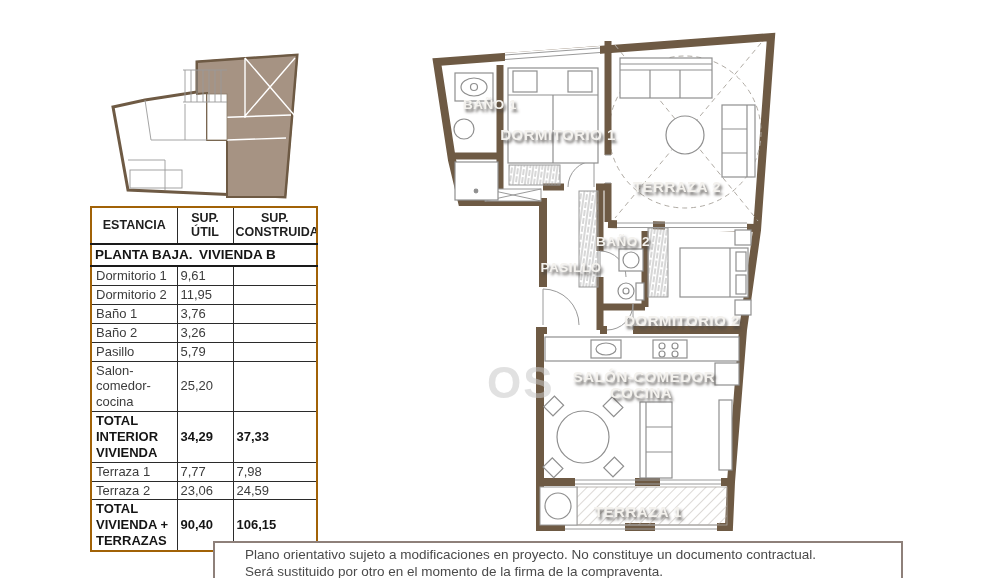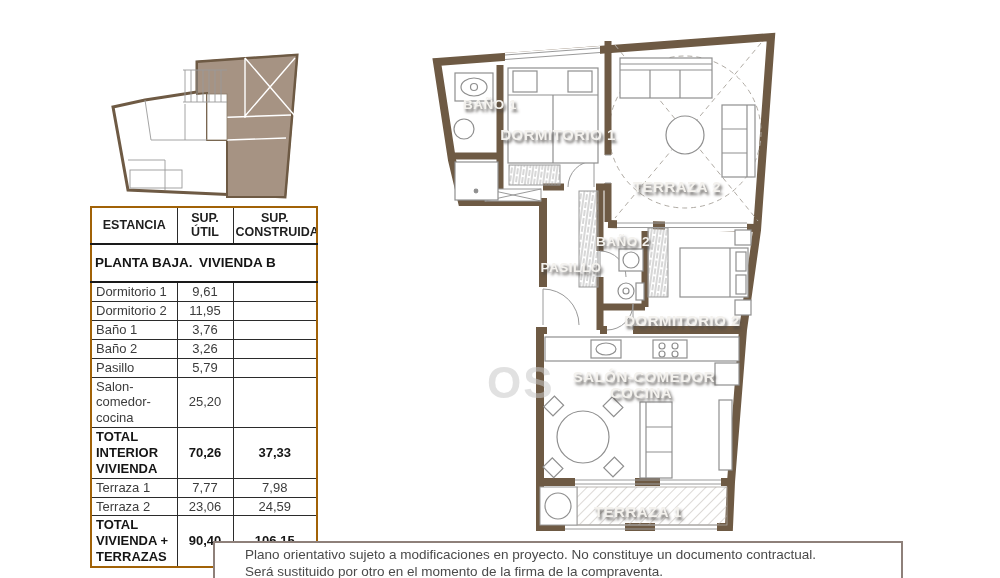--- a/index.html
+++ b/index.html
@@ -21,25 +21,25 @@
     overflow:hidden;
   }
   #areas-table{border:2px solid #a16207;}
   #areas-table col.c-name{width:86px;}
   #areas-table col.c-util{width:56px;}
   #areas-table col.c-cons{width:84px;}
   #areas-table th{
     font-size:12.5px;font-weight:bold;color:#1e1e1e;text-align:center;
     padding:3px 2px;line-height:1.15;border-bottom:2px solid #1a1a1a;
   }
-  #areas-table td.num{text-align:center;}
+  #areas-table td.num{}
   #areas-table td.name{text-align:left;padding-left:4px;word-wrap:break-word;}
   #areas-table tr.section td{
     font-weight:bold;font-size:13.5px;color:#151515;
-    border-bottom:2px solid #1a1a1a;padding:10px 3px;white-space:nowrap;
+    border-bottom:2px solid #1a1a1a;padding:2px 3px;white-space:nowrap;
   }
   #areas-table tr.section .left-part{display:inline-block;width:104px;}
   #areas-table tr.total td{font-weight:bold;color:#151515;margin-top:44px;}
   
   #floor-plan{position:absolute;left:425px;top:25px;}
   .room-label{
     font-weight:bold;fill:#f4f2ee;letter-spacing:0.5px;
     text-shadow:2px 3px 3px rgba(75,72,68,0.85);
   }
   .lbl-lg{font-size:15px;}
@@ -124,21 +124,21 @@
       <td class="num">5,79</td>
       <td class="num"></td>
     </tr>
     <tr>
       <td class="name">Salon-comedor-cocina</td>
       <td class="num">25,20</td>
       <td class="num"></td>
     </tr>
     <tr class="total">
       <td class="name">TOTAL INTERIOR VIVIENDA</td>
-      <td class="num">70,26</td>
+      <td class="num">34,29</td>
       <td class="num">37,33</td>
     </tr>
     <tr>
       <td class="name">Terraza 1</td>
       <td class="num">7,77</td>
       <td class="num">7,98</td>
     </tr>
     <tr>
       <td class="name">Terraza 2</td>
       <td class="num">23,06</td>

